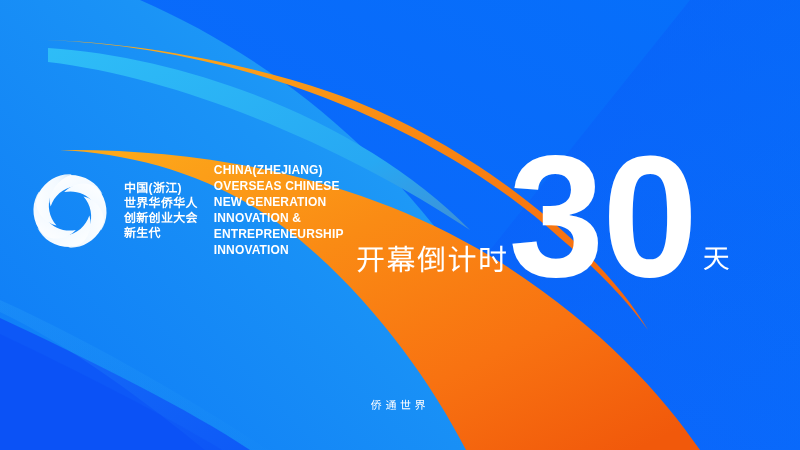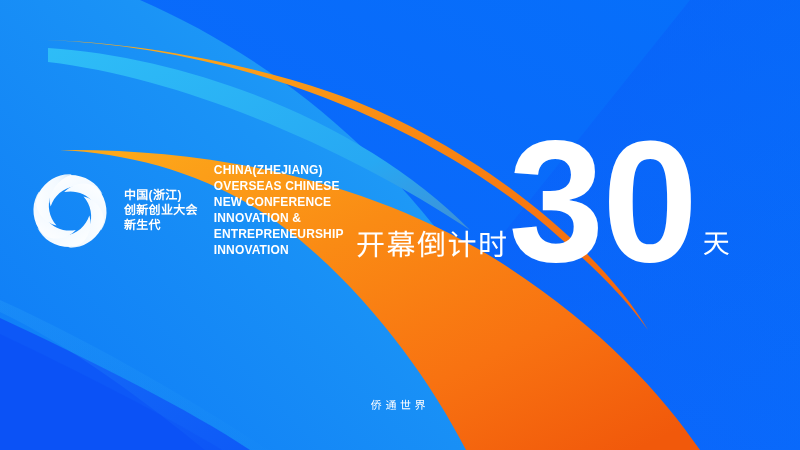--- a/index.html
+++ b/index.html
@@ -69,21 +69,21 @@
     font-weight: 700;
     letter-spacing: 0.15px;
     margin-left: 6px;
     white-space: nowrap;
   }
 
   
   .countdown {
     position: absolute;
     left: 356px;
-    top: 116px;
+    top: 131px;
     width: 420px;
     height: 160px;
     display: flex;
     align-items: flex-end;
     z-index: 6;
     color: #ffffff;
   }
 
   .countdown-label {
     font-size: 29px;
@@ -246,28 +246,29 @@
             <path d="M0,-41 C 17,-41 31,-32 37,-19 C 28,-27 16,-30 5,-28
                      C -8,-26 -18,-17 -22,-5 C -26,-18 -21,-32 -10,-39
                      C -7,-40 -3,-41 0,-41 Z"></path>
           </g>
         </g>
       </g>
     </svg>
 
     <div class="logo-cn">
       <span>中国(浙江)</span>
+      <span>世界华侨华人</span>
       <span>创新创业大会</span>
       <span>新生代</span>
     </div>
 
     <div class="logo-en">
       <span>CHINA(ZHEJIANG)</span>
       <span>OVERSEAS CHINESE</span>
-      <span>NEW CONFERENCE</span>
+      <span>NEW GENERATION</span>
       <span>INNOVATION &amp;</span>
       <span>ENTREPRENEURSHIP</span>
       <span>INNOVATION</span>
     </div>
   </div>
 
   <div class="countdown">
     <div class="countdown-label">开幕倒计时</div>
     <div class="countdown-number">30</div>
     <div class="countdown-unit">天</div>

